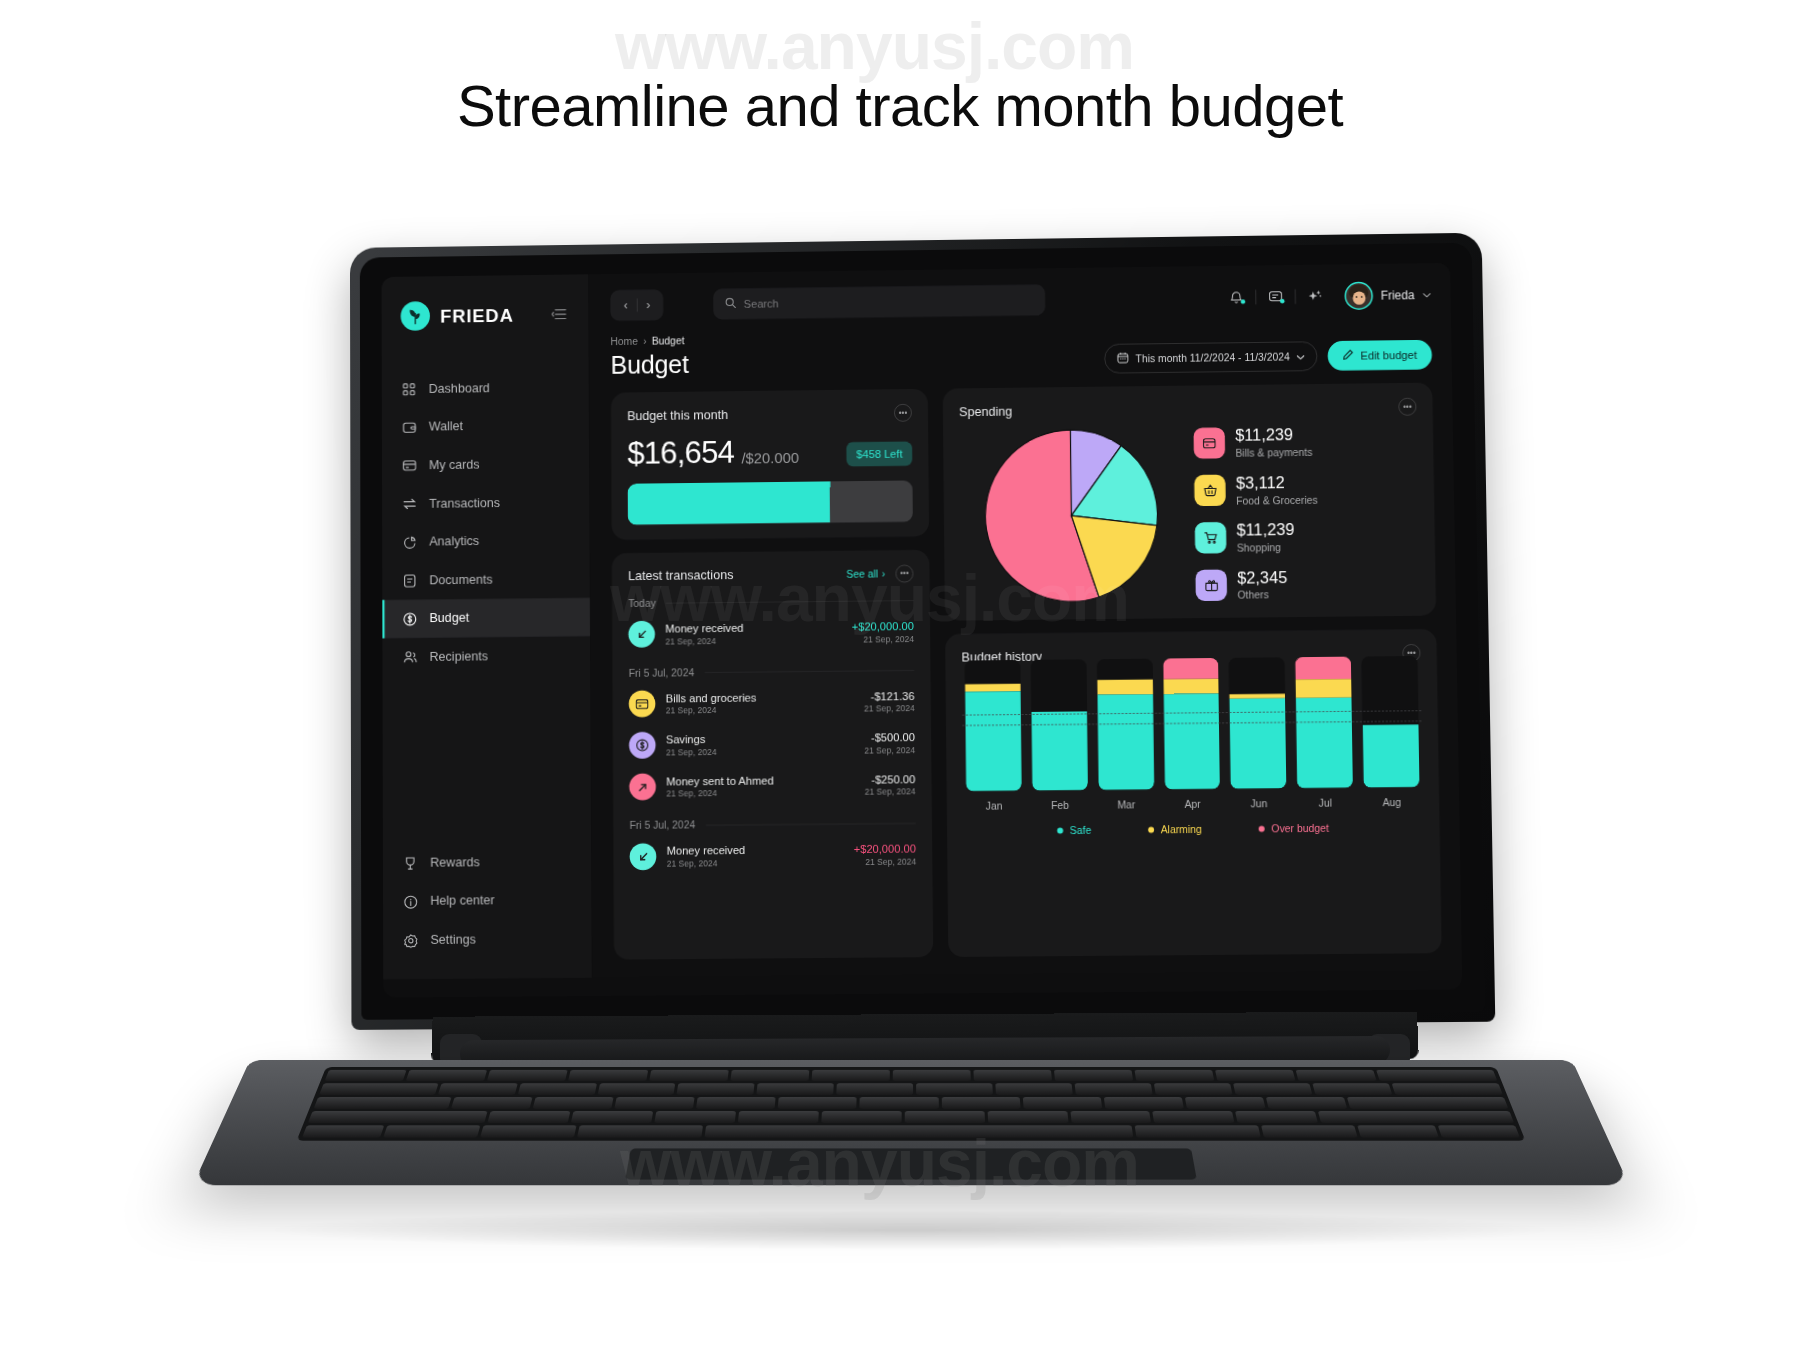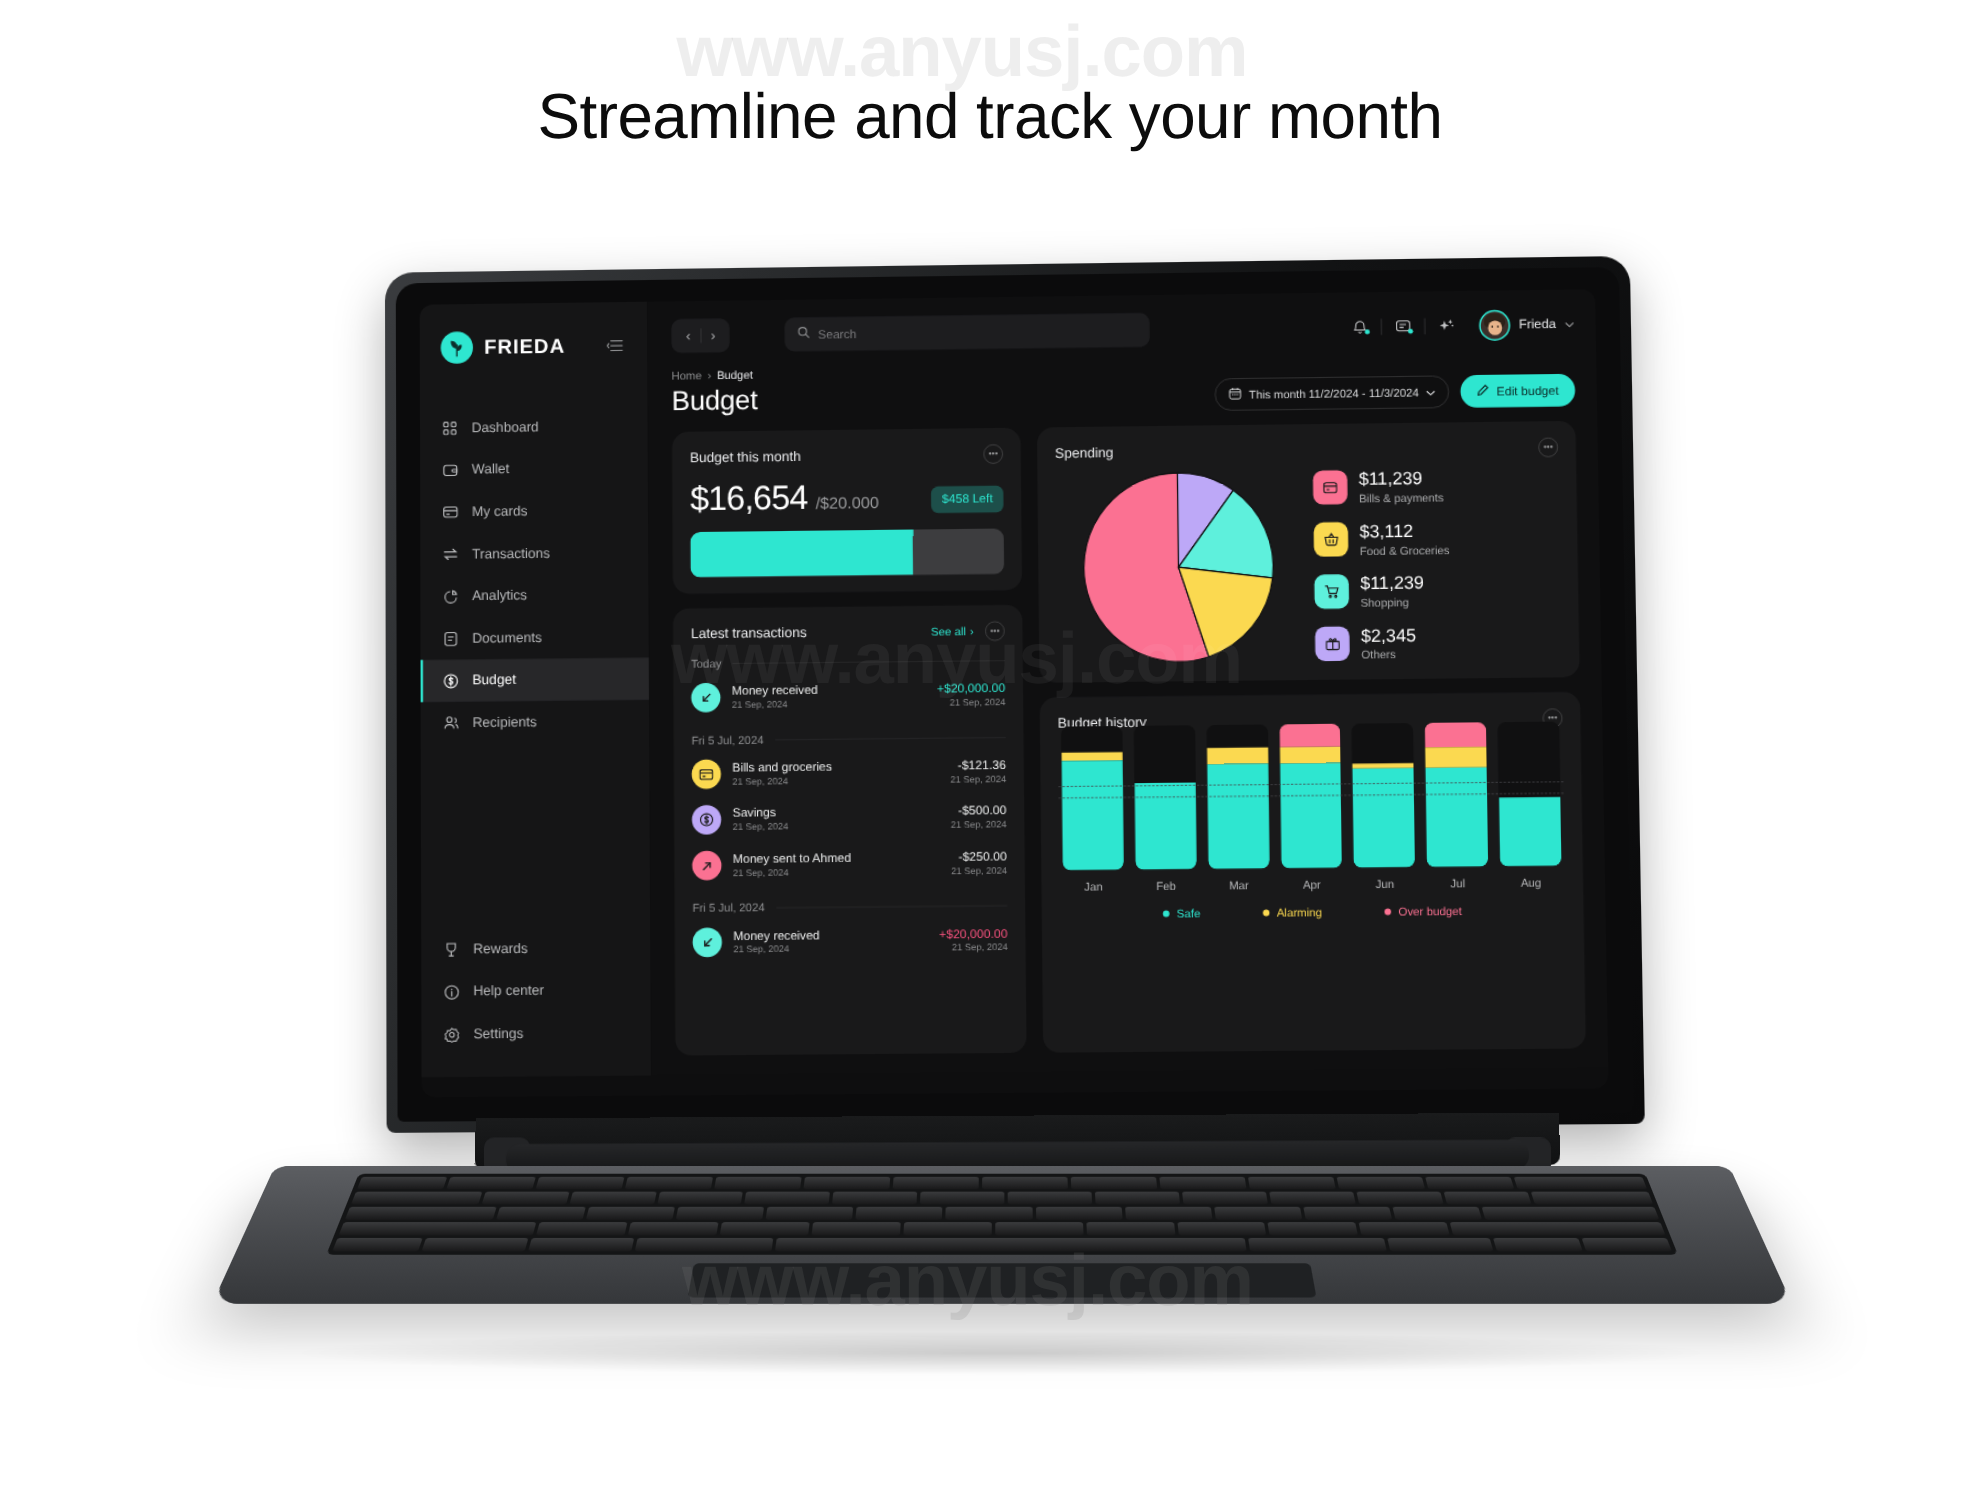--- a/index.html
+++ b/index.html
@@ -262,21 +262,21 @@
     background: radial-gradient(ellipse at center, rgba(0,0,0,0.16), rgba(0,0,0,0) 70%);
   }
 </style>
 </head>
 <body>
 
 <div id="stage">
 
   <div class="wm wm-top">www.anyusj.com</div>
 
-  <div class="headline">Streamline and track your month</div>
+  <div class="headline">Streamline and track month budget</div>
 
   <div id="device">
 
     <div class="lid">
       <div class="lid-inner">
         <div class="screen-frame">
           <div class="cam"></div>
 
           <div class="screen">
 

